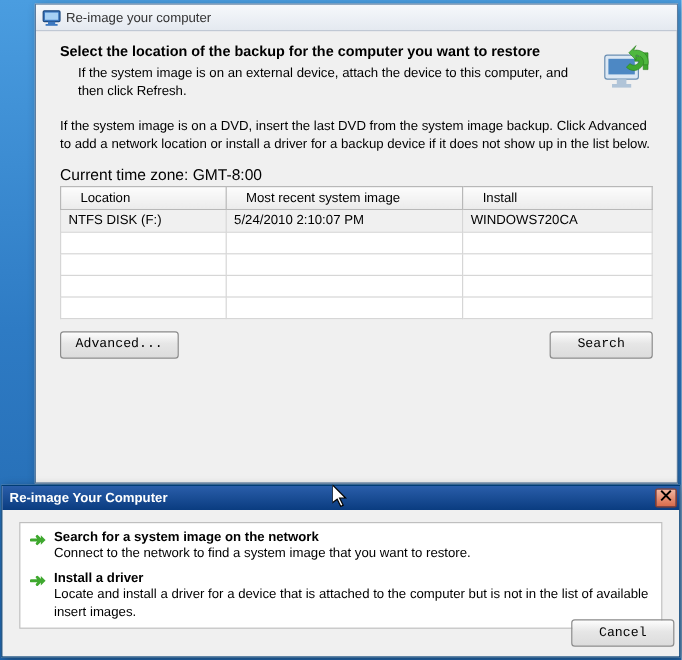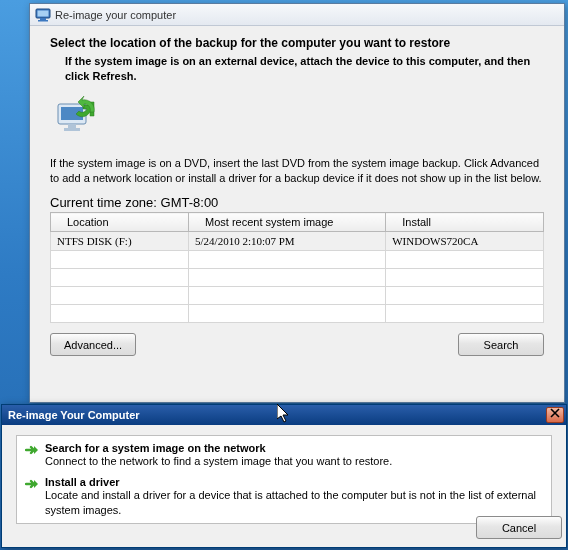--- a/index.html
+++ b/index.html
@@ -38,33 +38,31 @@
     width: 16px; height: 16px; margin-right: 4px;
   }
   .content1 {
     padding: 10px 20px;
     color: #000;
   }
   .heading-row {
     display: flex;
     align-items: flex-start;
     gap: 10px;
-    flex-direction: column;
   }
   .heading-text { flex: 1; }
   .heading-text h1 {
     font-size: 12px;
     font-weight: bold;
     margin: 0 0 4px 0;
   }
   .heading-text p {
     margin: 0 0 0 15px;
     font-size: 11px;
     line-height: 1.35;
-    font-weight: bold;
   }
   .heroicon {
     width: 48px; height: 48px; flex-shrink: 0;
   }
   .instr2 {
     margin: 14px 0 6px 0;
     font-size: 11px;
     line-height: 1.35;
   }
   .tz {
@@ -82,35 +80,34 @@
     border: 1px solid #b8b8b8;
     text-align: left;
     font-weight: normal;
     padding: 3px 16px;
     color: #000;
   }
   table.grid td {
     border: 1px solid #d6d6d6;
     padding: 3px 6px;
     height: 18px;
-    font-family: Liberation Serif, serif;
   }
   table.grid tr.sel td {
     background: #f0f0f0;
   }
   .btnrow1 {
     display: flex;
     justify-content: space-between;
     margin-top: 10px;
   }
   button.wbtn {
     min-width: 86px;
     height: 23px;
     font-size: 11px;
-    font-family: Liberation Sans, sans-serif;
+    font-family: Liberation Mono, monospace;
     background: linear-gradient(180deg, #fdfdfd 0%, #e6e6e6 45%, #dcdcdc 100%);
     border: 1px solid #8b8b8b;
     border-radius: 3px;
     padding: 0 12px;
     cursor: pointer;
   }
 
   .window2 {
     position: absolute;
     left: 1px;
@@ -280,21 +277,21 @@
           <span>Connect to the network to find a system image that you want to restore.</span>
         </div>
       </div>
       <div class="opt">
         <svg class="arrow" viewBox="0 0 14 14">
           <path d="M1 7 L9 7 M9 7 L6 4 M9 7 L6 10" stroke="#3fa82f" stroke-width="2.4" fill="none" stroke-linecap="round"></path>
           <path d="M9 3 L13 7 L9 11 Z" fill="#3fa82f"></path>
         </svg>
         <div class="txt">
           <b>Install a driver</b>
-          <span>Locate and install a driver for a device that is attached to the computer but is not in the list of external system images.</span>
+          <span>Locate and install a driver for a device that is attached to the computer but is not in the list of available insert images.</span>
         </div>
       </div>
     </div>
     <div class="btnrow2">
       <button class="wbtn">Cancel</button>
     </div>
   </div>
 </div>
 
 <svg class="cursor" viewBox="0 0 16 20">

